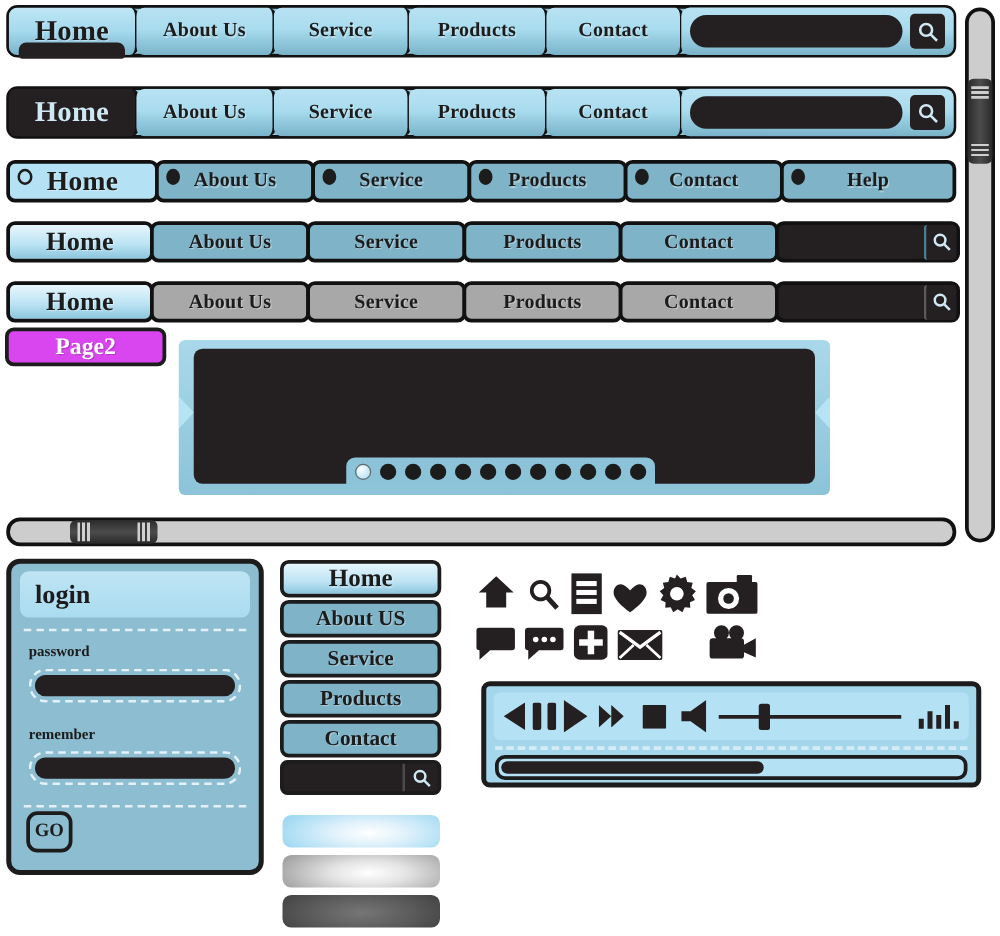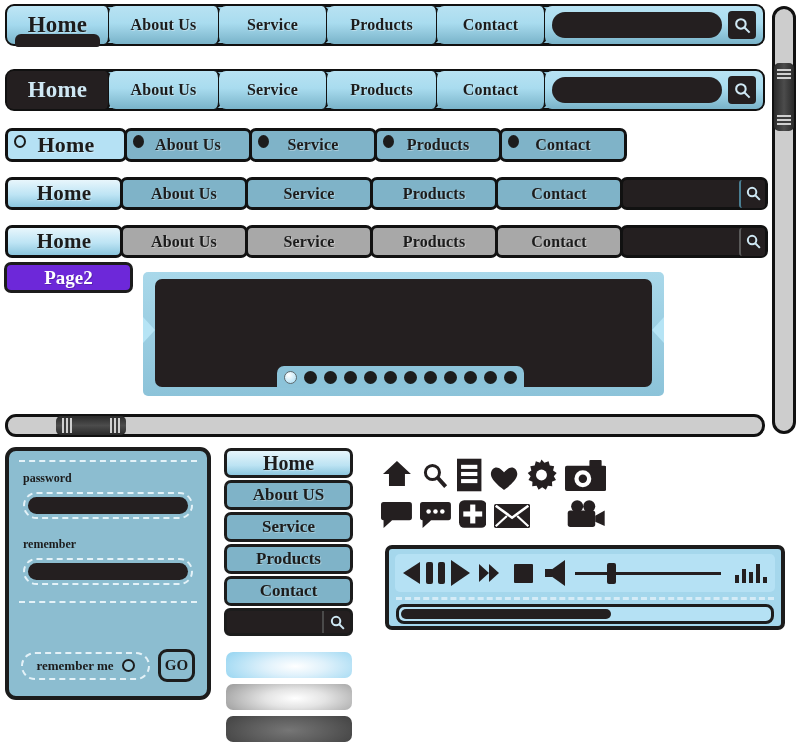--- a/index.html
+++ b/index.html
@@ -106,21 +106,21 @@
   .pageitem {
     height: 31px;
     margin-bottom: 2px;
     border: 3px solid #1c1c1c;
     border-radius: 7px;
     background: #a8a8a8;
     display:flex; align-items:center; justify-content:center;
     font-weight:bold; font-size:19px; color:#1c1c1c;
     text-shadow: 1px 1px 0 rgba(255,255,255,.3);
   }
-  .pageitem.active { background:#6d28d9; color:#ffffff; text-shadow: 1px 1px 0 rgba(0,0,0,.18); }
+  .pageitem.active { background:#d946ef; color:#ffffff; text-shadow: 1px 1px 0 rgba(0,0,0,.18); }
 
   
   .panel {
     position:absolute; left:143px; top:272px; width:521px; height:124px;
     background: linear-gradient(180deg,#a9d8ea 0%, #8cc3d9 100%);
     border-radius: 5px;
   }
   .panel-inner {
     position:absolute; left:12px; top:7px; right:12px; bottom:9px;
     background:#241f20; border-radius:7px;
@@ -323,20 +323,24 @@
       <span>Service</span>
     </div>
     <div class="tab" style="width:128px; background:#7fb3c8; border:3px solid #111; border-radius:7px; margin-right:-3px; font-size:16px;">
       <span class="bullet"></span>
       <span>Products</span>
     </div>
     <div class="tab" style="width:128px; background:#7fb3c8; border:3px solid #111; border-radius:7px; margin-right:-3px; font-size:16px;">
       <span class="bullet"></span>
       <span>Contact</span>
     </div>
+    <div class="tab" style="flex:1; background:#7fb3c8; border:3px solid #111; border-radius:7px; font-size:16px;">
+      <span class="bullet"></span>
+      <span>Help</span>
+    </div>
   </div>
 
   <div class="navbar bar-d" style="left:5px; top:177px; width:760px; height:33px; border:none; background:transparent;">
     <div class="tab homeLight" style="width:118px;">
       <span>Home</span>
     </div>
     <div class="tab" style="width:128px;">
       <span>About Us</span>
     </div>
     <div class="tab" style="width:128px;">
@@ -419,36 +423,35 @@
     </div>
   </div>
   <div class="hscroll">
     <div class="hthumb">
       <div class="grip-v" style="left:6px;"></div>
       <div class="grip-v" style="right:6px;"></div>
     </div>
   </div>
 
   <div class="login">
+    <div class="login-hd">
+      <span>login</span>
+    </div>
     <div class="dash"></div>
     <div class="fld-label">password</div>
     <div class="fld-wrap">
       <div class="fld"></div>
     </div>
     <div style="height:18px;"></div>
     <div class="fld-label">remember</div>
     <div class="fld-wrap">
       <div class="fld"></div>
     </div>
     <div class="dash" style="margin-top:16px;"></div>
     <div class="row-bottom">
-      <div class="remember">
-        <span>remember me</span>
-        <span class="radio"></span>
-      </div>
       <div class="gobtn">
         <span>GO</span>
       </div>
     </div>
   </div>
 
   <div class="vmenu">
     <div class="mi home">
       <span>Home</span>
     </div>

